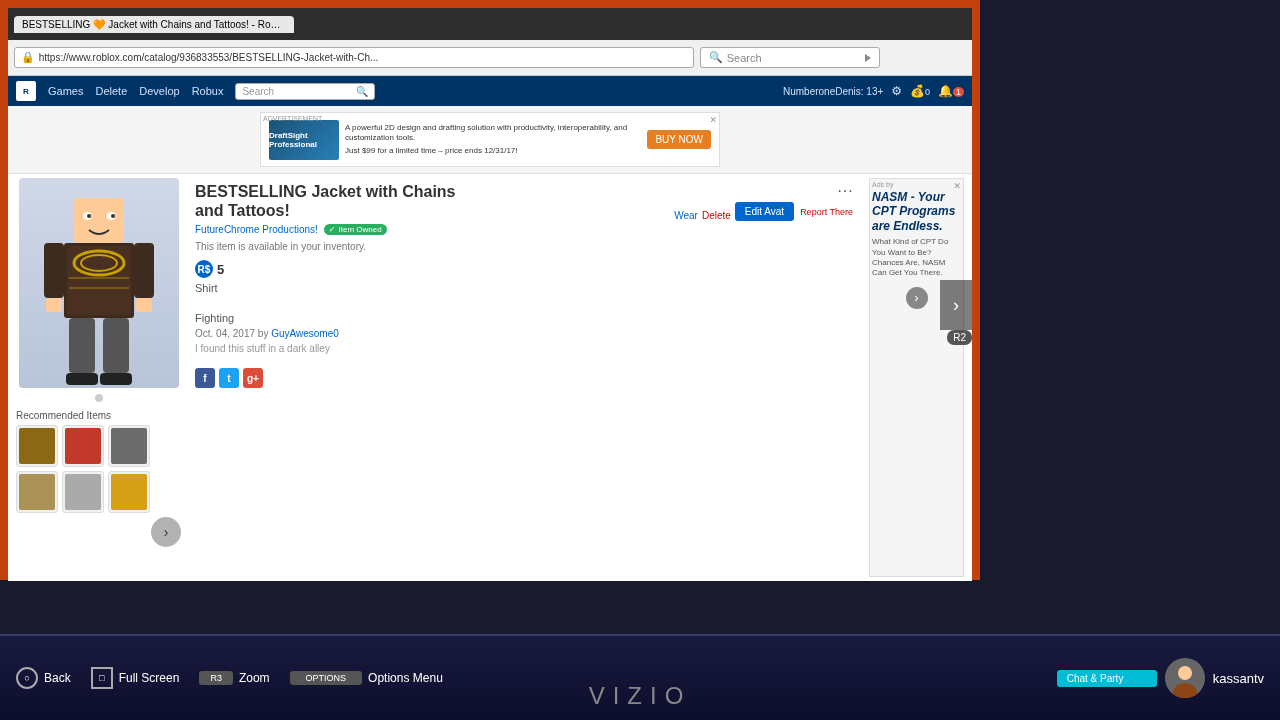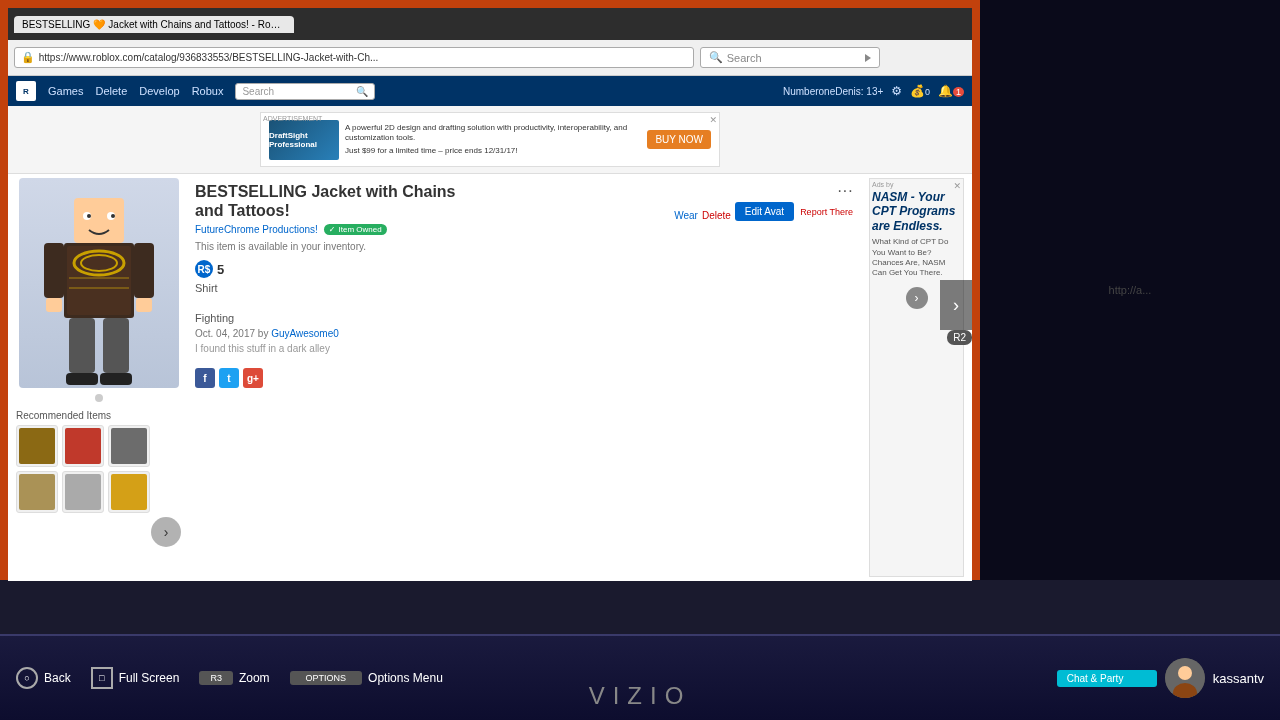--- a/index.html
+++ b/index.html
@@ -874,23 +874,20 @@
         <div class="nasm-body">What Kind of CPT Do You Want to Be? Chances Are, NASM Can Get You There.</div>
         <div class="nasm-next">›</div>
       </div>
 
     </div>
   </div>
 
   <div class="nav-arrow-right">›</div>
   <div class="r2-badge">R2</div>
 
-  <div class="right-dark-panel">
-    <div class="right-url-hint">http://a...</div>
-  </div>
 
   <div class="ps4-bar">
     <div class="ps4-controls">
 
       <div class="ps4-btn">
         <div class="ps4-circle-btn">○</div>
         <span>Back</span>
       </div>
 
       <div class="ps4-btn">

